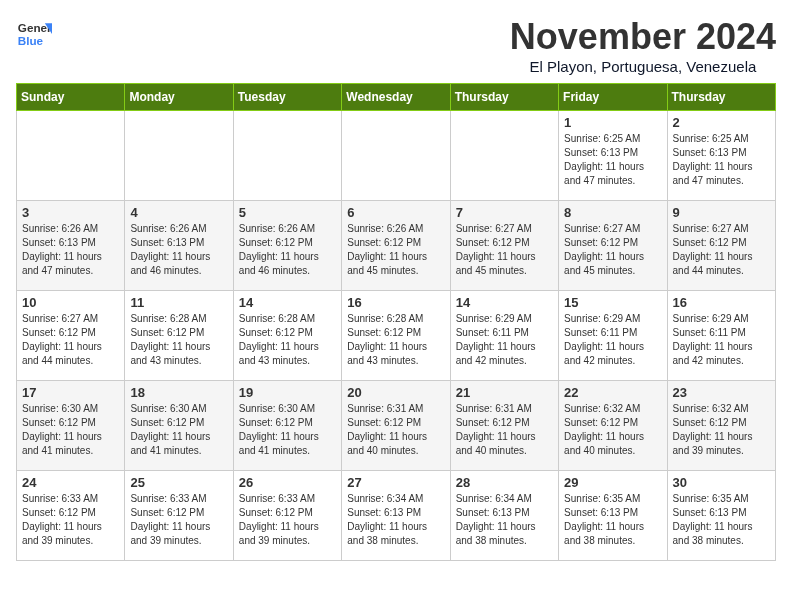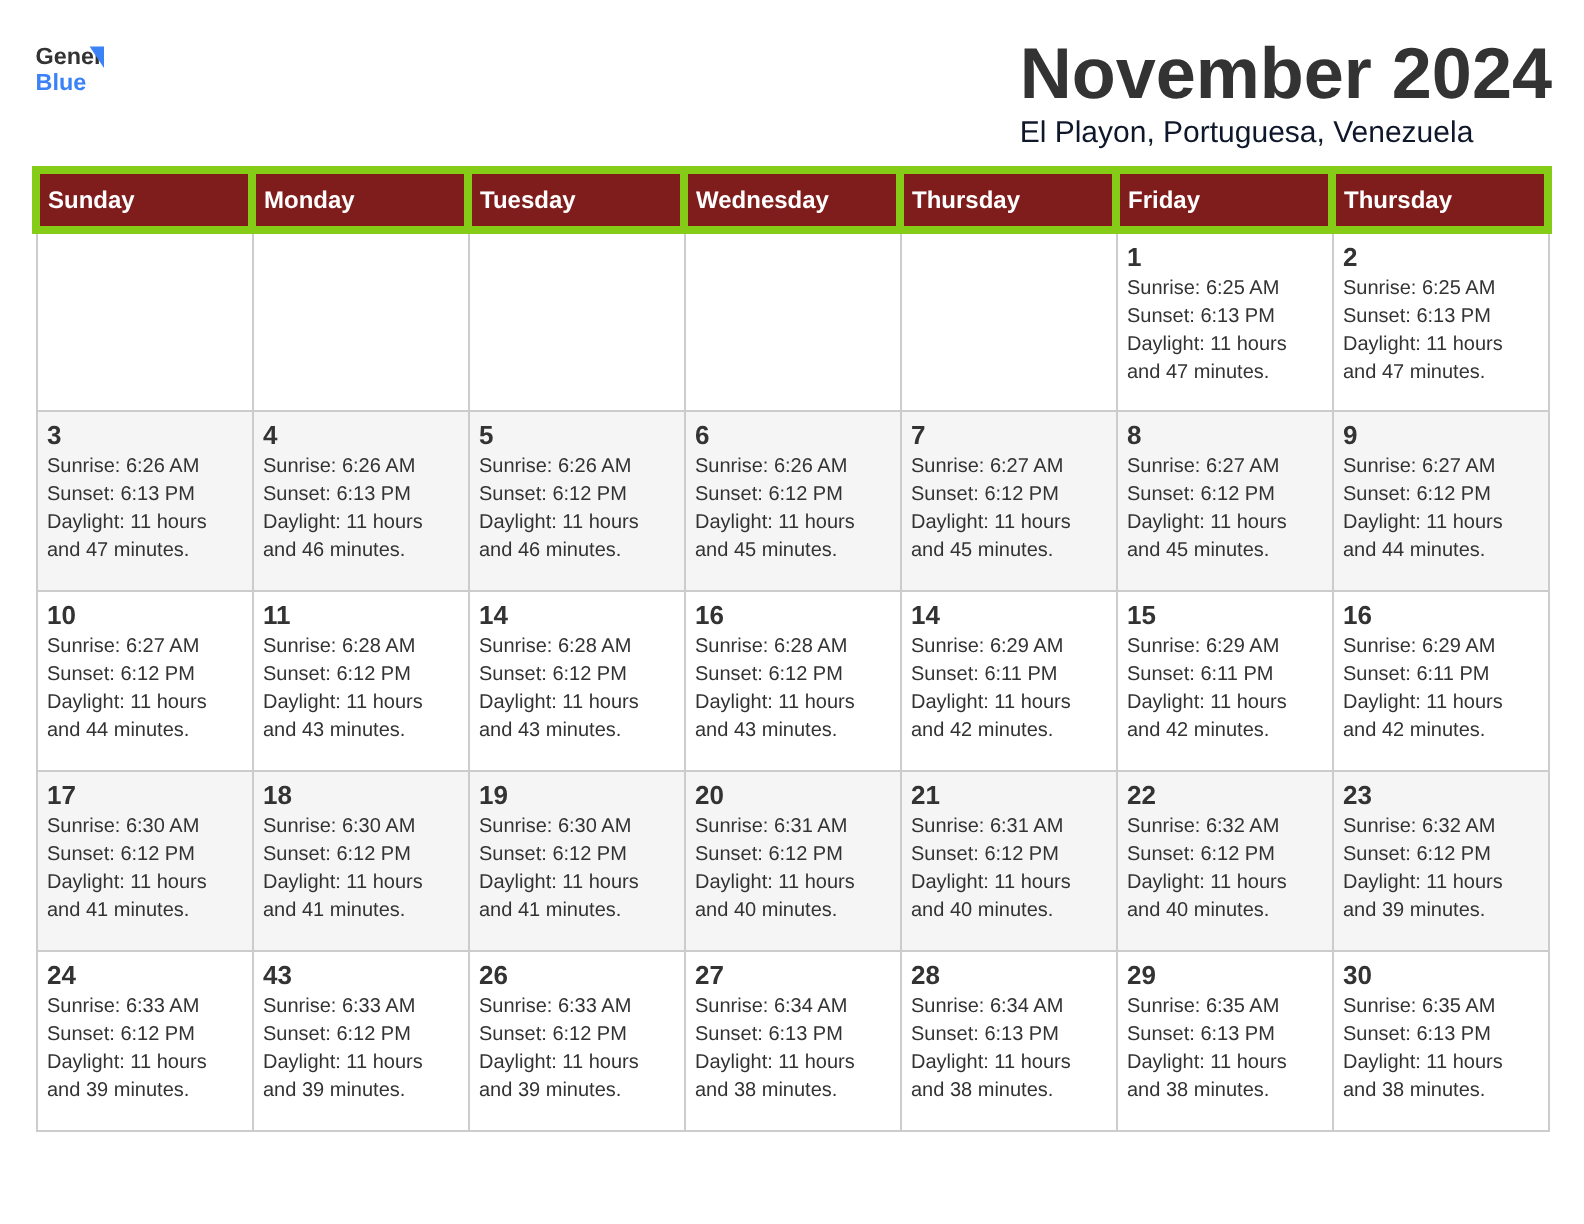--- a/index.html
+++ b/index.html
@@ -19,44 +19,44 @@
     .logo {
       display: flex;
       align-items: center;
       gap: 4px;
     }
     .logo-icon {
       width: 36px;
       height: 36px;
     }
     .title-block {
-      text-align: left;
+      text-align: center;
     }
     .month-title {
       font-size: 36px;
       font-weight: bold;
       color: #333;
     }
     .location {
       font-size: 15px;
       color: #0f172a;
     }
     table {
       width: 100%;
       border-collapse: collapse;
       table-layout: fixed;
     }
     thead tr th {
-      background: #7f1d1d;
+      background: #4d7c0f;
       color: #fff;
       font-size: 12px;
       font-weight: bold;
       padding: 6px 4px;
       text-align: left;
-      border: 4px solid #84cc16;
+      border: 1px solid #84cc16;
     }
     tbody tr td {
       border: 1px solid #ccc;
       vertical-align: top;
       padding: 4px 5px;
       font-size: 10.5px;
       color: #333;
       height: 90px;
     }
     tbody tr:nth-child(even) td {
@@ -261,21 +261,21 @@
         </td>
       </tr>
       <tr>
         <td>
           <div class="day-num">24</div>
           <div class="cell-text" style="white-space: pre-line;">Sunrise: 6:33 AM
 Sunset: 6:12 PM
 Daylight: 11 hours and 39 minutes.</div>
         </td>
         <td>
-          <div class="day-num">43</div>
+          <div class="day-num">25</div>
           <div class="cell-text" style="white-space: pre-line;">Sunrise: 6:33 AM
 Sunset: 6:12 PM
 Daylight: 11 hours and 39 minutes.</div>
         </td>
         <td>
           <div class="day-num">26</div>
           <div class="cell-text" style="white-space: pre-line;">Sunrise: 6:33 AM
 Sunset: 6:12 PM
 Daylight: 11 hours and 39 minutes.</div>
         </td>

